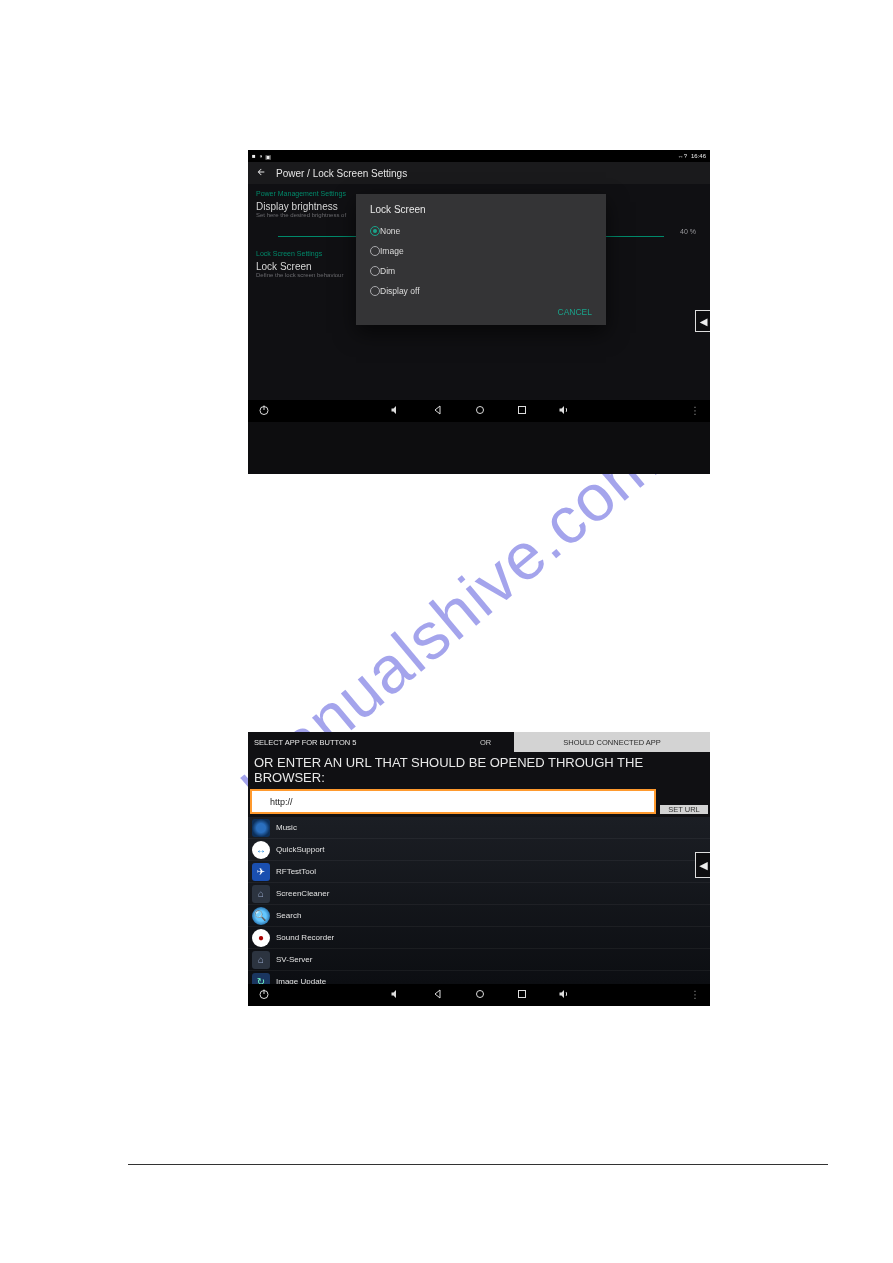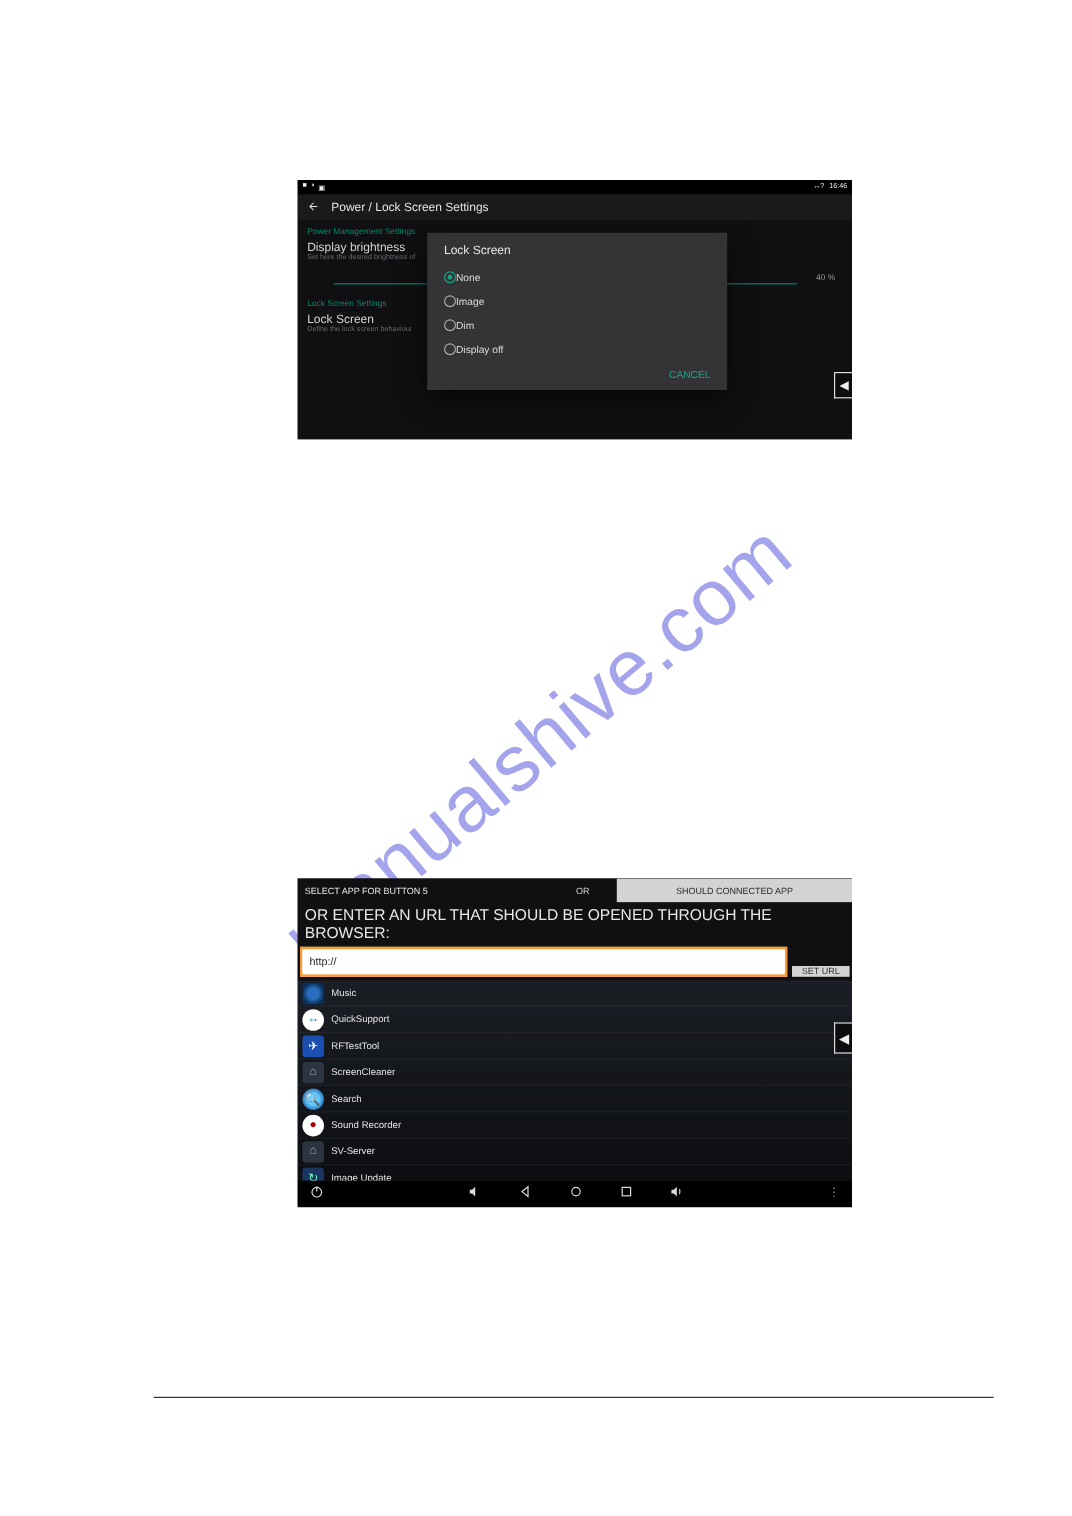--- a/index.html
+++ b/index.html
@@ -29,21 +29,21 @@
     font-weight: 400;
     letter-spacing: 1px;
     pointer-events: none;
     white-space: nowrap;
   }
   .shot1 {
     position: absolute;
     left: 248px;
     top: 150px;
     width: 462px;
-    height: 216px;
+    height: 324px;
     background: #0d0d0f;
     overflow: hidden;
   }
   .statusbar {
     height: 12px;
     background: #000;
     display: flex;
     justify-content: space-between;
     align-items: center;
     padding: 0 4px;
@@ -164,21 +164,21 @@
   .url-input-wrap {
     flex: 1;
     border: 2px solid #ff9a2e;
     background: #fff;
   }
   .url-input {
     width: 100%;
     border: none;
     outline: none;
     font-size: 9px;
-    padding: 4px 6px;
+    padding: 4px 18px;
     background: #fff;
     color: #222;
   }
   .seturl {
     width: 48px;
     background: #d3d3d3;
     color: #333;
     font-size: 7.5px;
     display: flex;
     align-items: center;

